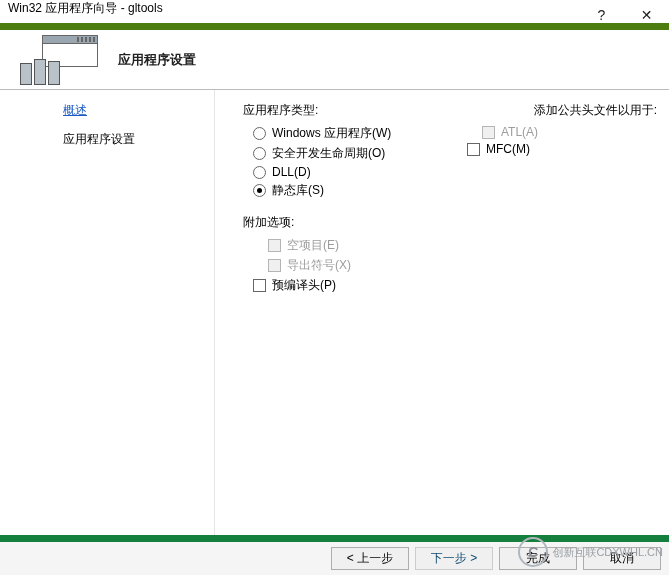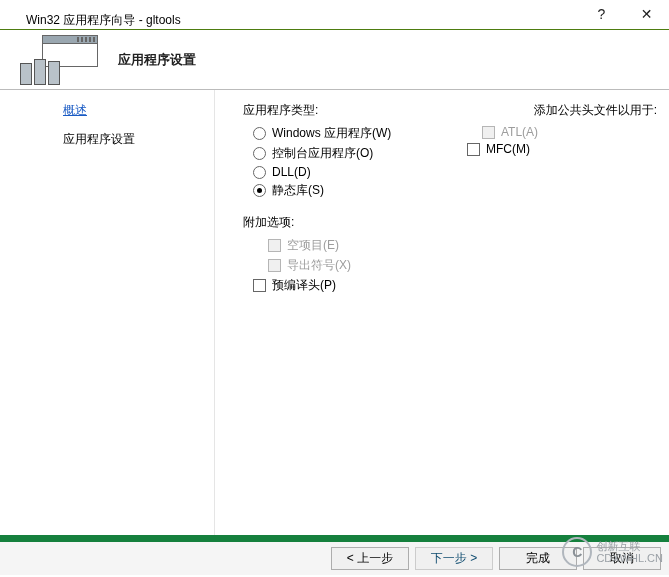--- a/index.html
+++ b/index.html
@@ -9,23 +9,23 @@
     background: #fff;
     width: 669px;
     height: 577px;
     position: relative;
     overflow: hidden;
   }
   .titlebar {
     height: 30px;
     background: #fff;
     display: flex;
-    align-items: flex-end;
-    padding-left: 26px;
-    border-bottom: 1px solid #4d7c0f;
+    align-items: flex-start;
+    padding-left: 8px;
+    border-bottom: 7px solid #4d7c0f;
   }
   .titlebar .title {
     flex: 1;
     font-size: 12px;
     color: #000;
   }
   .titlebar .btn {
     width: 45px;
     height: 30px;
     display: flex;
@@ -159,21 +159,21 @@
     font-size: 11px; color: #9aa0a6;
     pointer-events: none;
     gap: 4px;
   }
   .watermark .logo {
     width: 30px; height: 30px;
     border: 2px solid #b0b6bd; border-radius: 50%;
     display:flex;align-items:center;justify-content:center;
     font-weight:bold;color:#8a9096;font-size:14px;
   }
-  .watermark .txt { display:flex;flex-direction:column;line-height:12px;justify-content:flex-end; }
+  .watermark .txt { display:flex;flex-direction:row;line-height:12px;justify-content:flex-end; }
 </style>
 </head>
 <body>
 
 <div class="titlebar">
   <span class="title">Win32 应用程序向导 - gltools</span>
   <div class="btn">?</div>
   <div class="btn">✕</div>
 </div>
 
@@ -197,21 +197,21 @@
 
   <div class="main">
     <div class="col">
       <div class="group-label">应用程序类型:</div>
       <div class="opt">
         <span class="radio"></span>
         <span>Windows 应用程序(W)</span>
       </div>
       <div class="opt">
         <span class="radio"></span>
-        <span>控制台应用程序(O)</span>
+        <span>安全开发生命周期(O)</span>
       </div>
       <div class="opt">
         <span class="radio"></span>
         <span>DLL(D)</span>
       </div>
       <div class="opt">
         <span class="radio sel"></span>
         <span>静态库(S)</span>
       </div>
 

